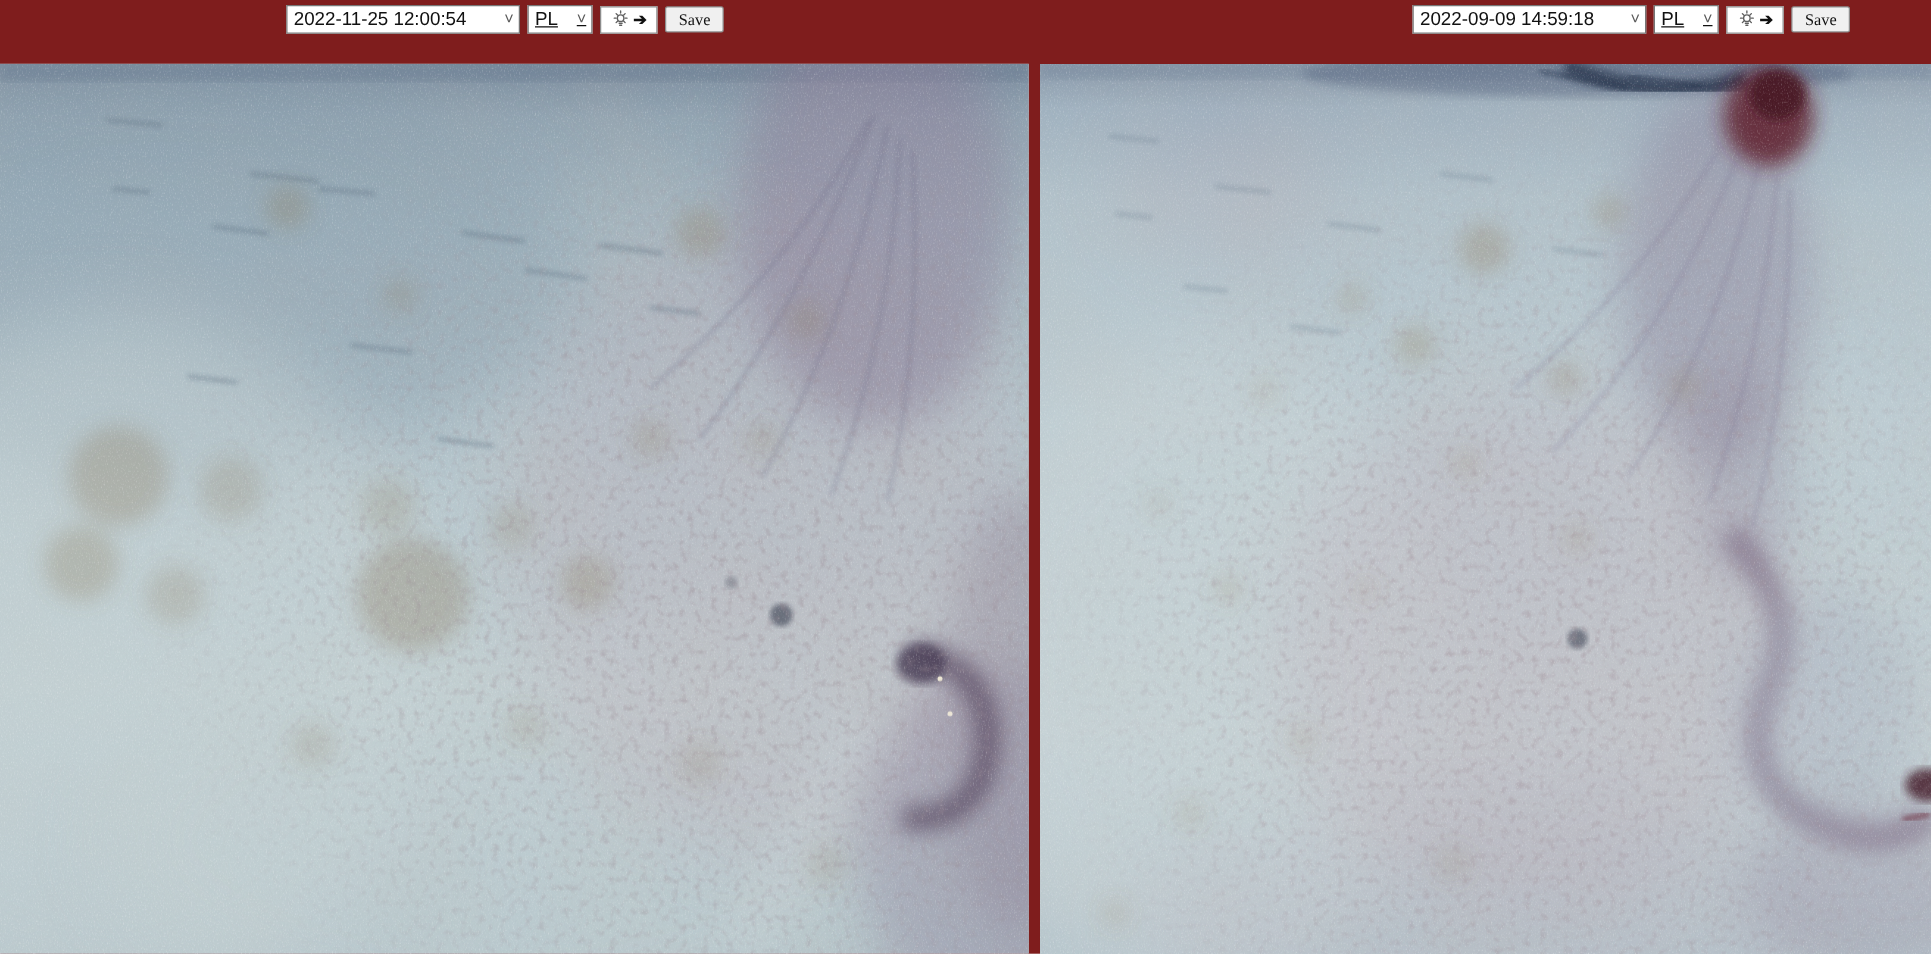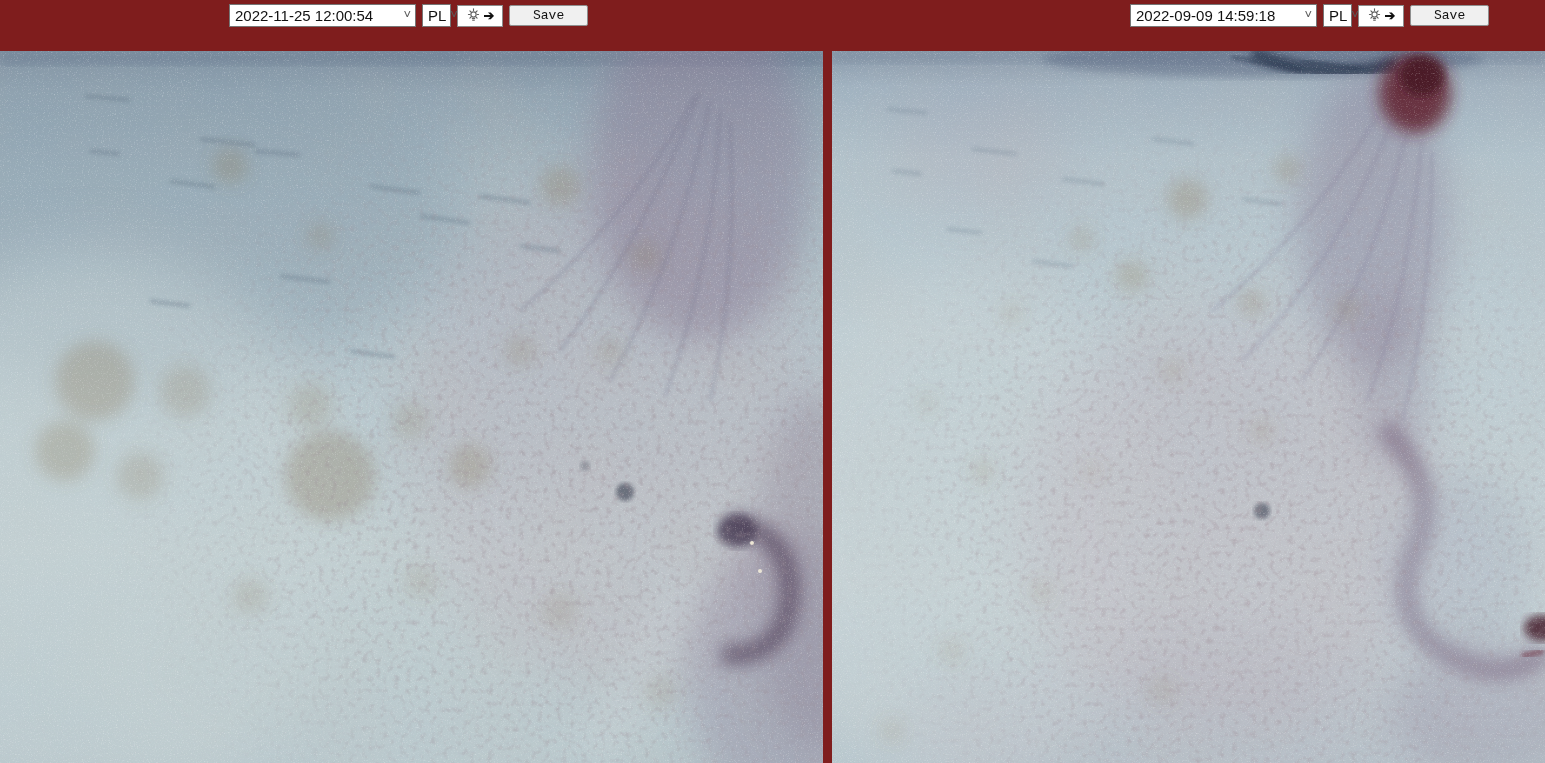--- a/index.html
+++ b/index.html
@@ -9,28 +9,28 @@
 
   
   .tb-group{position:absolute;top:4px;height:23px;display:flex;gap:6px;align-items:center;}
   .sel{box-sizing:border-box;height:23px;background:#ffffff;border:1px solid #767676;
        display:flex;align-items:center;padding:0 4px 0 5px;font-size:15px;color:#111;
        cursor:default;}
   .sel .val{white-space:nowrap;}
   .sel .chev{margin-left:auto;color:#5a5a5a;font-size:13px;line-height:1;padding-left:4px;
        transform:translateY(-1px);}
   .sel.datetime{width:187px;}
-  .sel.mode{width:29px;}
+  .sel.mode{width:52px;text-decoration:underline;}
   .icon-btn{box-sizing:border-box;height:22px;width:46px;background:#ffffff;
        border:1px solid #8c8c8c;display:flex;align-items:center;justify-content:center;
        gap:3px;padding:0;cursor:pointer;}
   .icon-btn .arrow{font-size:13px;font-weight:bold;color:#111;line-height:1;}
   .save-btn{box-sizing:border-box;height:21px;background:#f0f0f0;border:1px solid #8f8f8f;
-       border-radius:2px;font-size:13px;color:#111;padding:0 23px;cursor:pointer;
-       font-family:Liberation Mono, monospace;}
+       border-radius:2px;font-size:13px;color:#111;padding:0 10px;cursor:pointer;
+       font-family:Liberation Serif, serif;}
 
   
   .panel{position:absolute;top:51px;height:712px;overflow:hidden;background:#bfcfd6;}
   .panel.left{left:0;width:823px;}
   .panel.right{left:832px;width:713px;}
   .panel svg{display:block;width:100%;height:100%;}
 </style>
 </head>
 <body>
 

